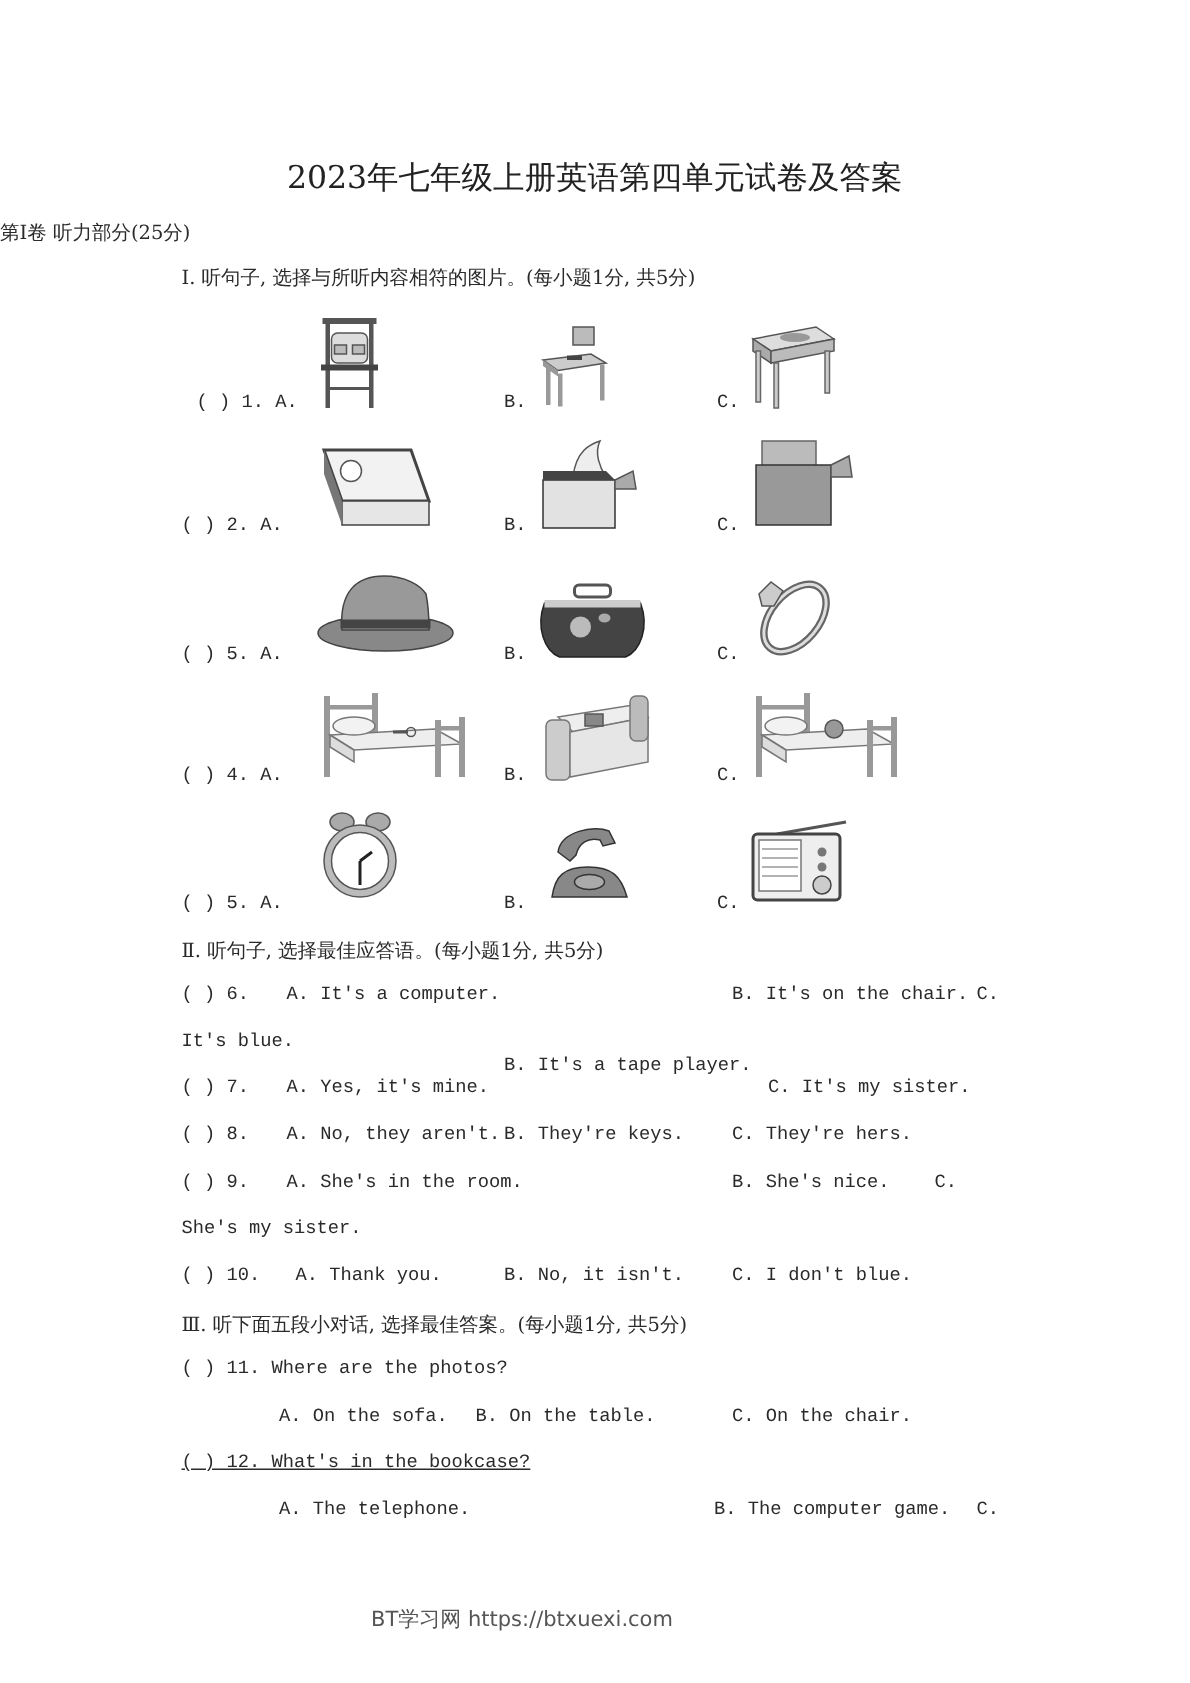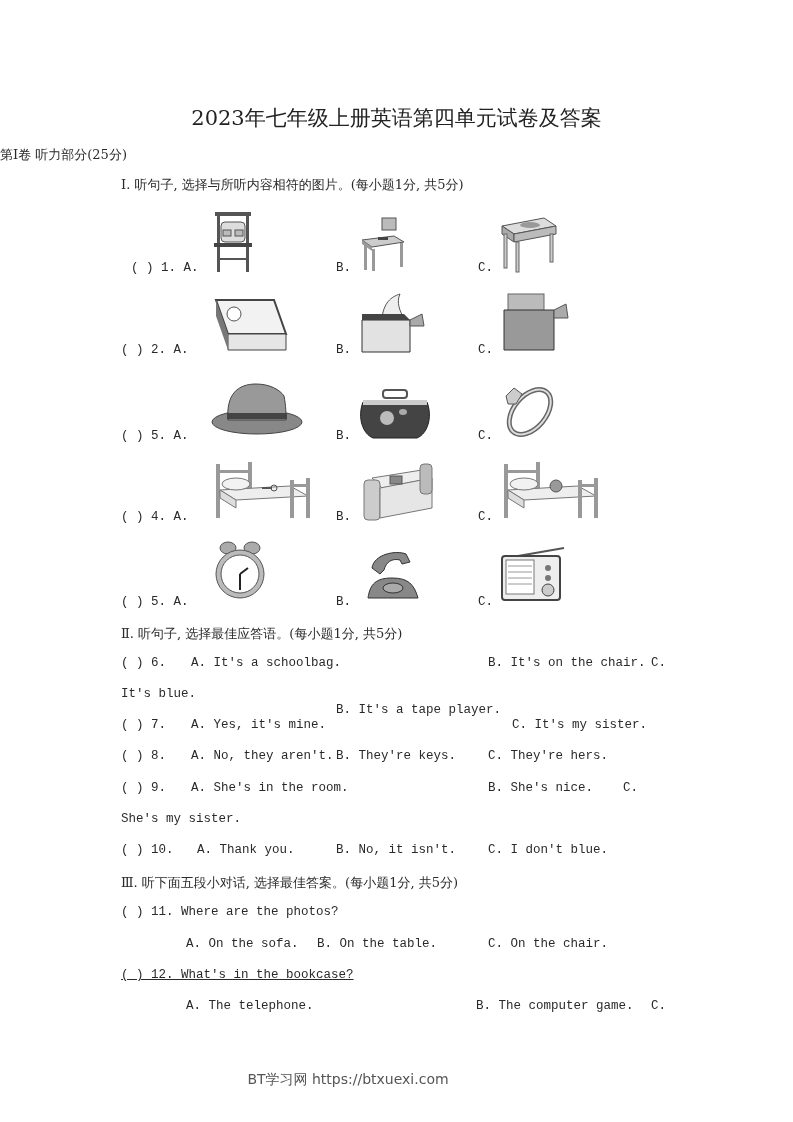--- a/index.html
+++ b/index.html
@@ -158,21 +158,21 @@
   <line x1="8" y1="32" x2="32" y2="32" stroke="#999"></line>
     <line x1="8" y1="38" x2="32" y2="38" stroke="#999"></line>
   <circle cx="48" cy="22" r="3" fill="#777"></circle>
     <circle cx="48" cy="32" r="3" fill="#777"></circle>
   <circle cx="48" cy="44" r="6" fill="#ccc" stroke="#444"></circle>
 </svg>
 
 <div class="abs sec" style="top:625px;">Ⅱ. 听句子, 选择最佳应答语。(每小题1分, 共5分)</div>
 
 <div class="abs line" style="left:121px; top:656px;">(    ) 6.</div>
-<div class="abs line" style="left:191px; top:656px;">A. It's a schoolbag.</div>
+<div class="abs line" style="left:191px; top:656px;">A. It's a computer.</div>
 <div class="abs line" style="left:488px; top:656px;">B. It's on the chair.</div>
 <div class="abs line" style="left:651px; top:656px;">C.</div>
 <div class="abs line" style="left:121px; top:687px;">It's blue.</div>
 
 <div class="abs line" style="left:121px; top:718px;">(    ) 7.</div>
 <div class="abs line" style="left:191px; top:718px;">A. Yes, it's mine.</div>
 <div class="abs line" style="left:336px; top:703px;">B. It's a tape player.</div>
 <div class="abs line" style="left:512px; top:718px;">C. It's my sister.</div>
 
 <div class="abs line" style="left:121px; top:749px;">(    ) 8.</div>

